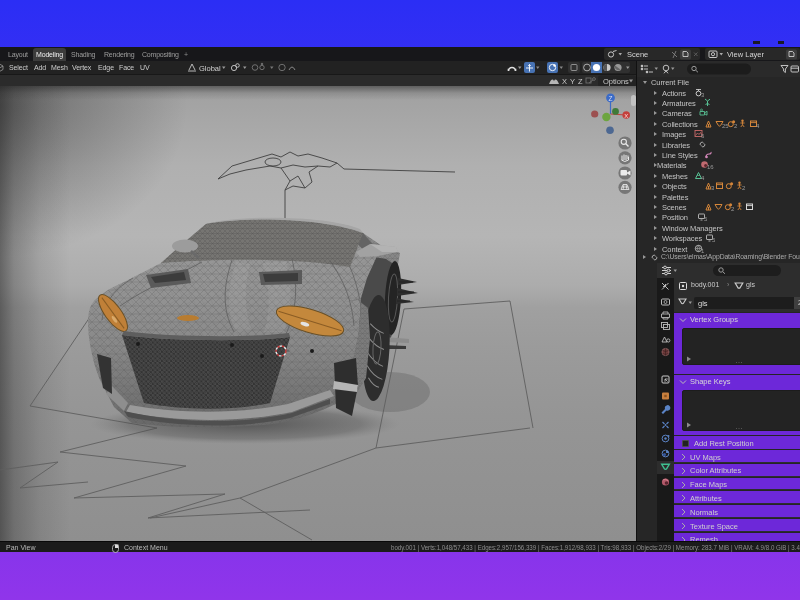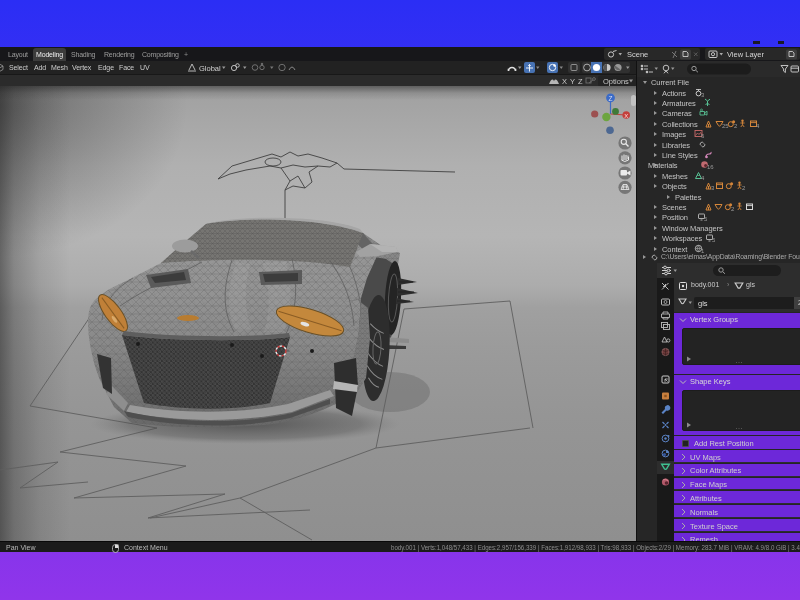--- a/index.html
+++ b/index.html
@@ -428,21 +428,21 @@
           <span class="lb" style="left:25px;">Line Styles</span>
           <span class="ic" style="left:67px;">
             <svg width="9" height="9" viewBox="0 0 9 9">
               <path d="M2 7 q0 -3 3 -3 q2.5 0 2 -2" stroke="#d387b9" stroke-width="1.1" fill="none"></path>
               <circle cx="2.5" cy="7" r="1.3" fill="#d387b9"></circle>
             </svg>
           </span>
         </div>
         <div class="orow" style="left:0;top:84.3px;width:163px;">
           <span class="tri" style="left:17px;"></span>
-          <span class="lb" style="left:11px;">Materials</span>
+          <span class="lb" style="left:20px;">Materials</span>
           <span class="ic" style="left:63px;">
             <svg width="9" height="9" viewBox="0 0 9 9">
               <circle cx="4.5" cy="4.5" r="3.3" fill="#c06a70"></circle>
               <circle cx="5.6" cy="5.6" r="1.5" fill="#5c262c"></circle>
             </svg>
           </span>
           <span class="ic cnt" style="left:70px;top:3px;">16</span>
         </div>
         <div class="orow" style="left:0;top:94.7px;width:163px;">
           <span class="tri" style="left:17px;"></span>
@@ -477,21 +477,21 @@
             </svg>
           </span>
           <span class="ic" style="left:98px;">
             <svg width="9" height="9" viewBox="0 0 9 9">
               <circle cx="4.5" cy="1.8" r="1.2" fill="#d5863a"></circle>
               <path d="M4.5 3 v2.8 M2.8 8 l1.7 -2.2 l1.7 2.2 M2.4 4 h4.2" stroke="#d5863a" stroke-width="0.9" fill="none"></path>
             </svg>
           </span>
           <span class="ic cnt" style="left:105px;top:3px;">2</span>
         </div>
-        <div class="orow" style="left:0;top:115.5px;width:131px;margin-left:13px;">
+        <div class="orow" style="left:0;top:115.5px;width:131px;">
           <span class="tri" style="left:17px;"></span>
           <span class="lb" style="left:25px;">Palettes</span>
         </div>
         <div class="orow" style="left:0;top:125.9px;width:163px;">
           <span class="tri" style="left:17px;"></span>
           <span class="lb" style="left:25px;">Scenes</span>
           <span class="ic" style="left:67px;">
             <svg width="9" height="9" viewBox="0 0 9 9">
               <path d="M2 8 L4.5 2 L7 8 Z M4.5 8 V5" fill="none" stroke="#d5863a" stroke-width="1"></path>
             </svg>

